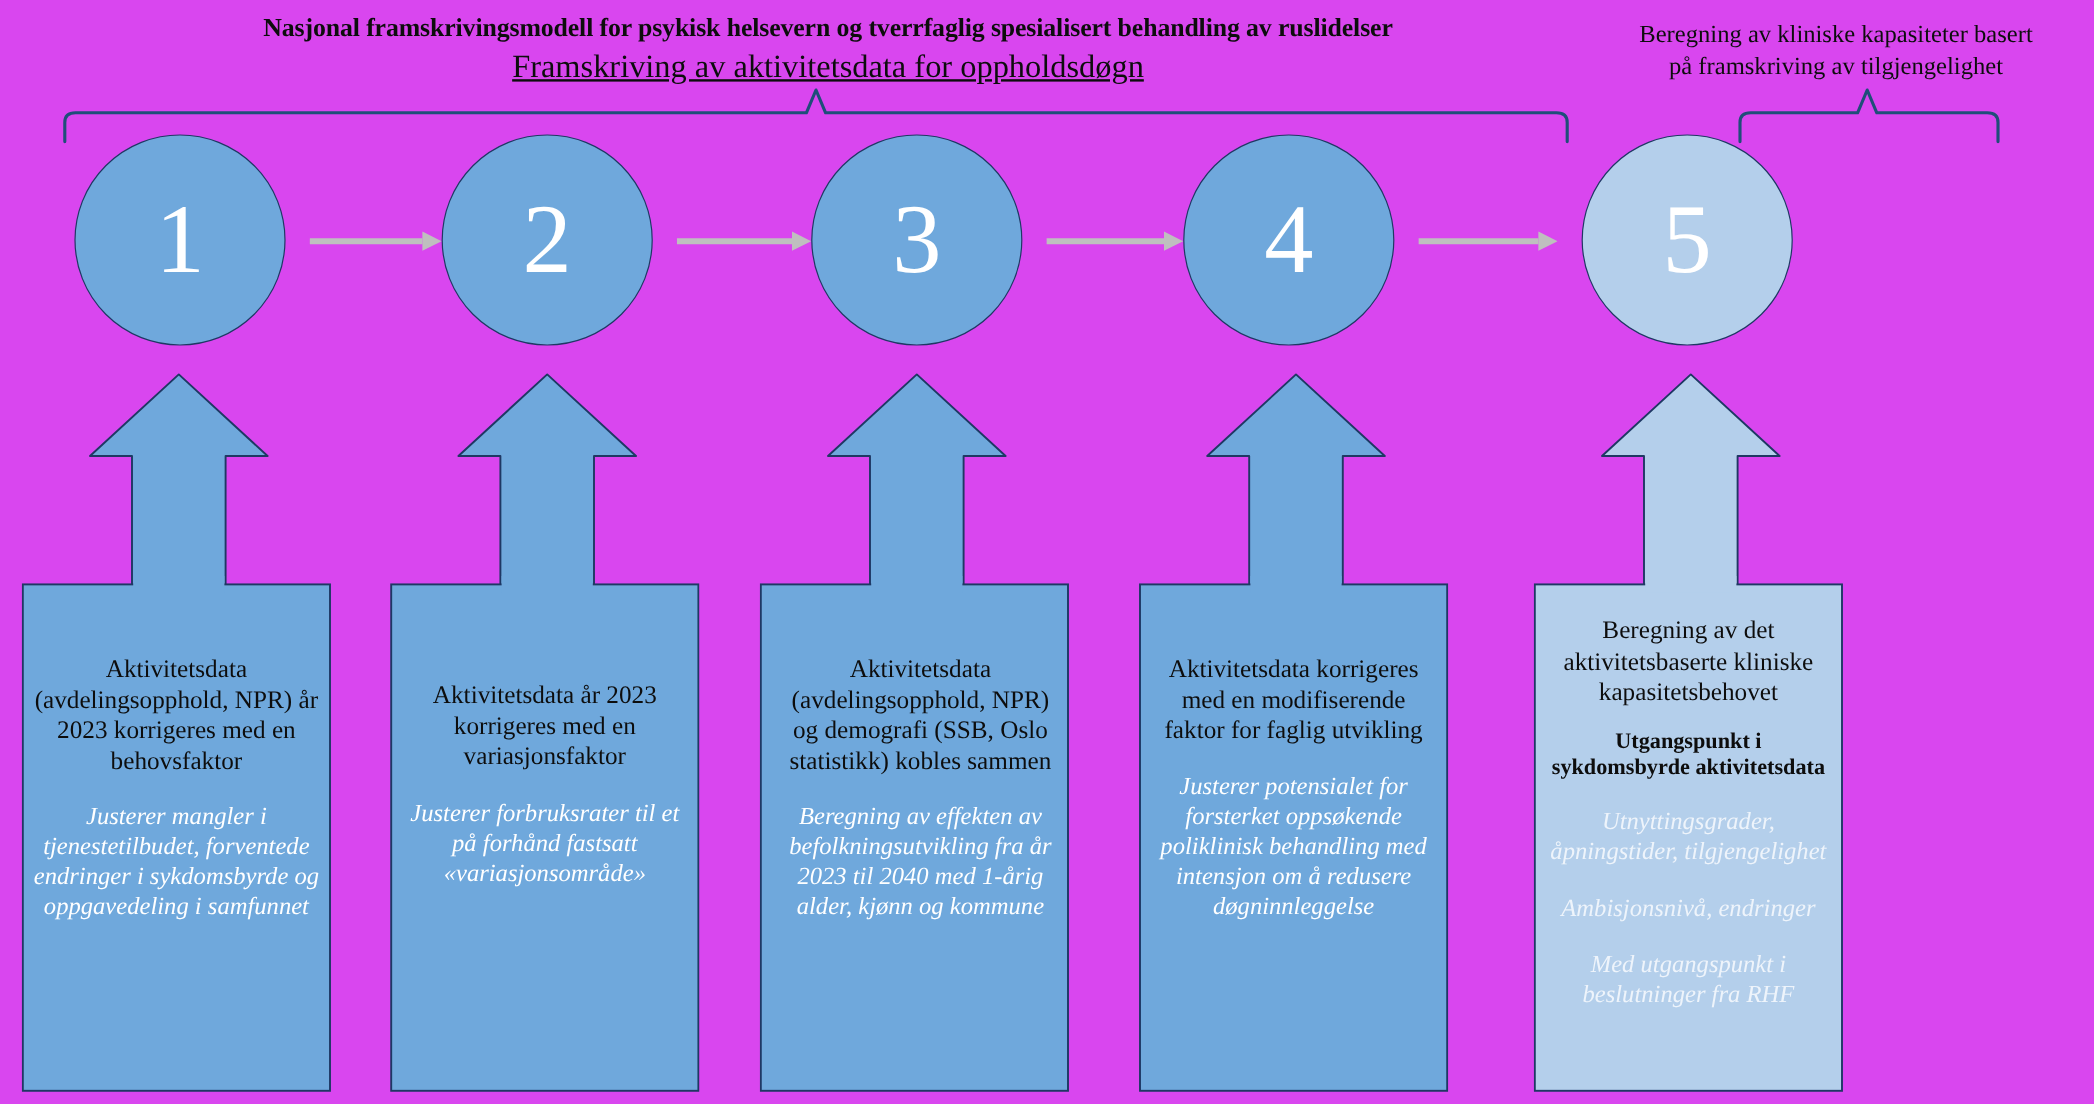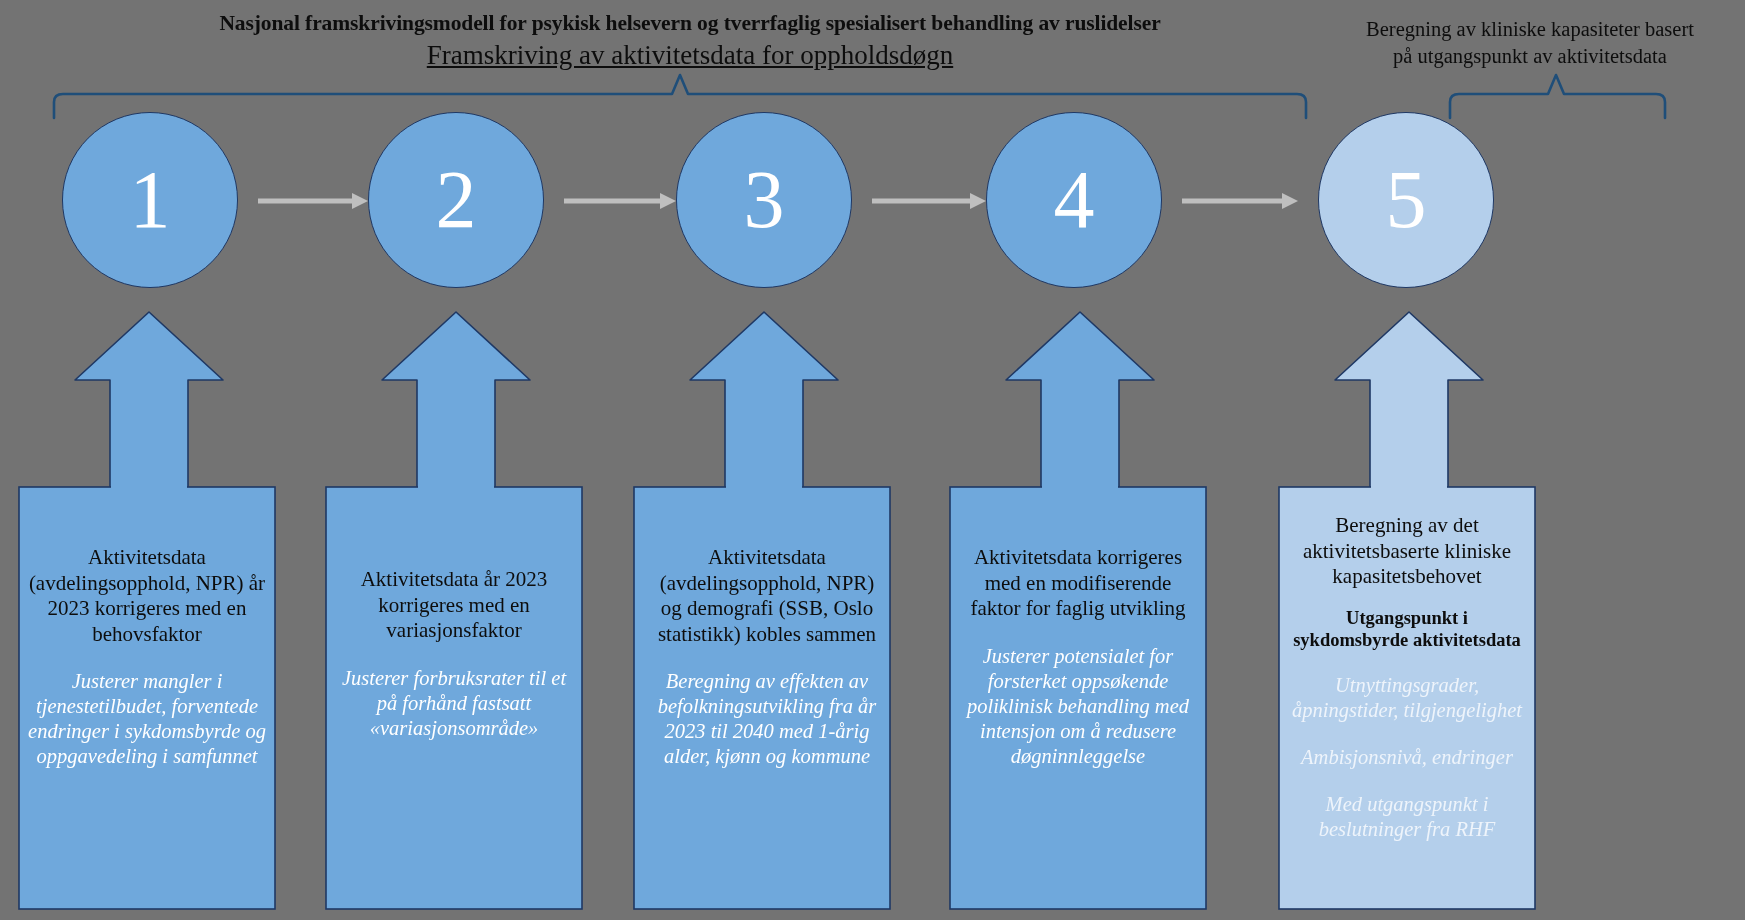--- a/index.html
+++ b/index.html
@@ -9,21 +9,21 @@
   }
   body {
     font-family: "Liberation Serif", "DejaVu Serif", serif;
     color: #0d0d0d;
   }
   #canvas {
     position: relative;
     width: 1745px;
     height: 920px;
     overflow: hidden;
-    background: #737373;
+    background: #d946ef;
   }
 
   
   .hdr-main {
     position: absolute;
     left: 140px;
     top: 10px;
     width: 1100px;
     text-align: center;
     line-height: 1.28;
@@ -132,21 +132,21 @@
 
 <div id="canvas">
 
   <div class="hdr-main">
     <div class="line1">Nasjonal framskrivingsmodell for psykisk helsevern og tverrfaglig spesialisert behandling av ruslidelser</div>
     <div class="line2">Framskriving av aktivitetsdata for oppholdsdøgn</div>
   </div>
 
   <div class="hdr-right">
     <div>Beregning av kliniske kapasiteter basert</div>
-    <div>på utgangspunkt av aktivitetsdata</div>
+    <div>på framskriving av tilgjengelighet</div>
   </div>
 
   <svg id="brackets" viewBox="0 0 1745 920" xmlns="http://www.w3.org/2000/svg">
 
     <path fill="none" stroke="#1f4e79" stroke-width="2.6" stroke-linecap="round" stroke-linejoin="round" d="M 54,118 L 54,102 Q 54,94 63,94 L 672,94 L 680,75 L 688,94 L 1297,94 Q 1306,94 1306,102 L 1306,118"></path>
 
     <path fill="none" stroke="#1f4e79" stroke-width="2.6" stroke-linecap="round" stroke-linejoin="round" d="M 1450,118 L 1450,102 Q 1450,94 1459,94 L 1548,94 L 1556,75 L 1564,94 L 1656,94 Q 1665,94 1665,102 L 1665,118"></path>
   </svg>
 
   <div class="circle dark" style="left:62px;   top:112px;">

